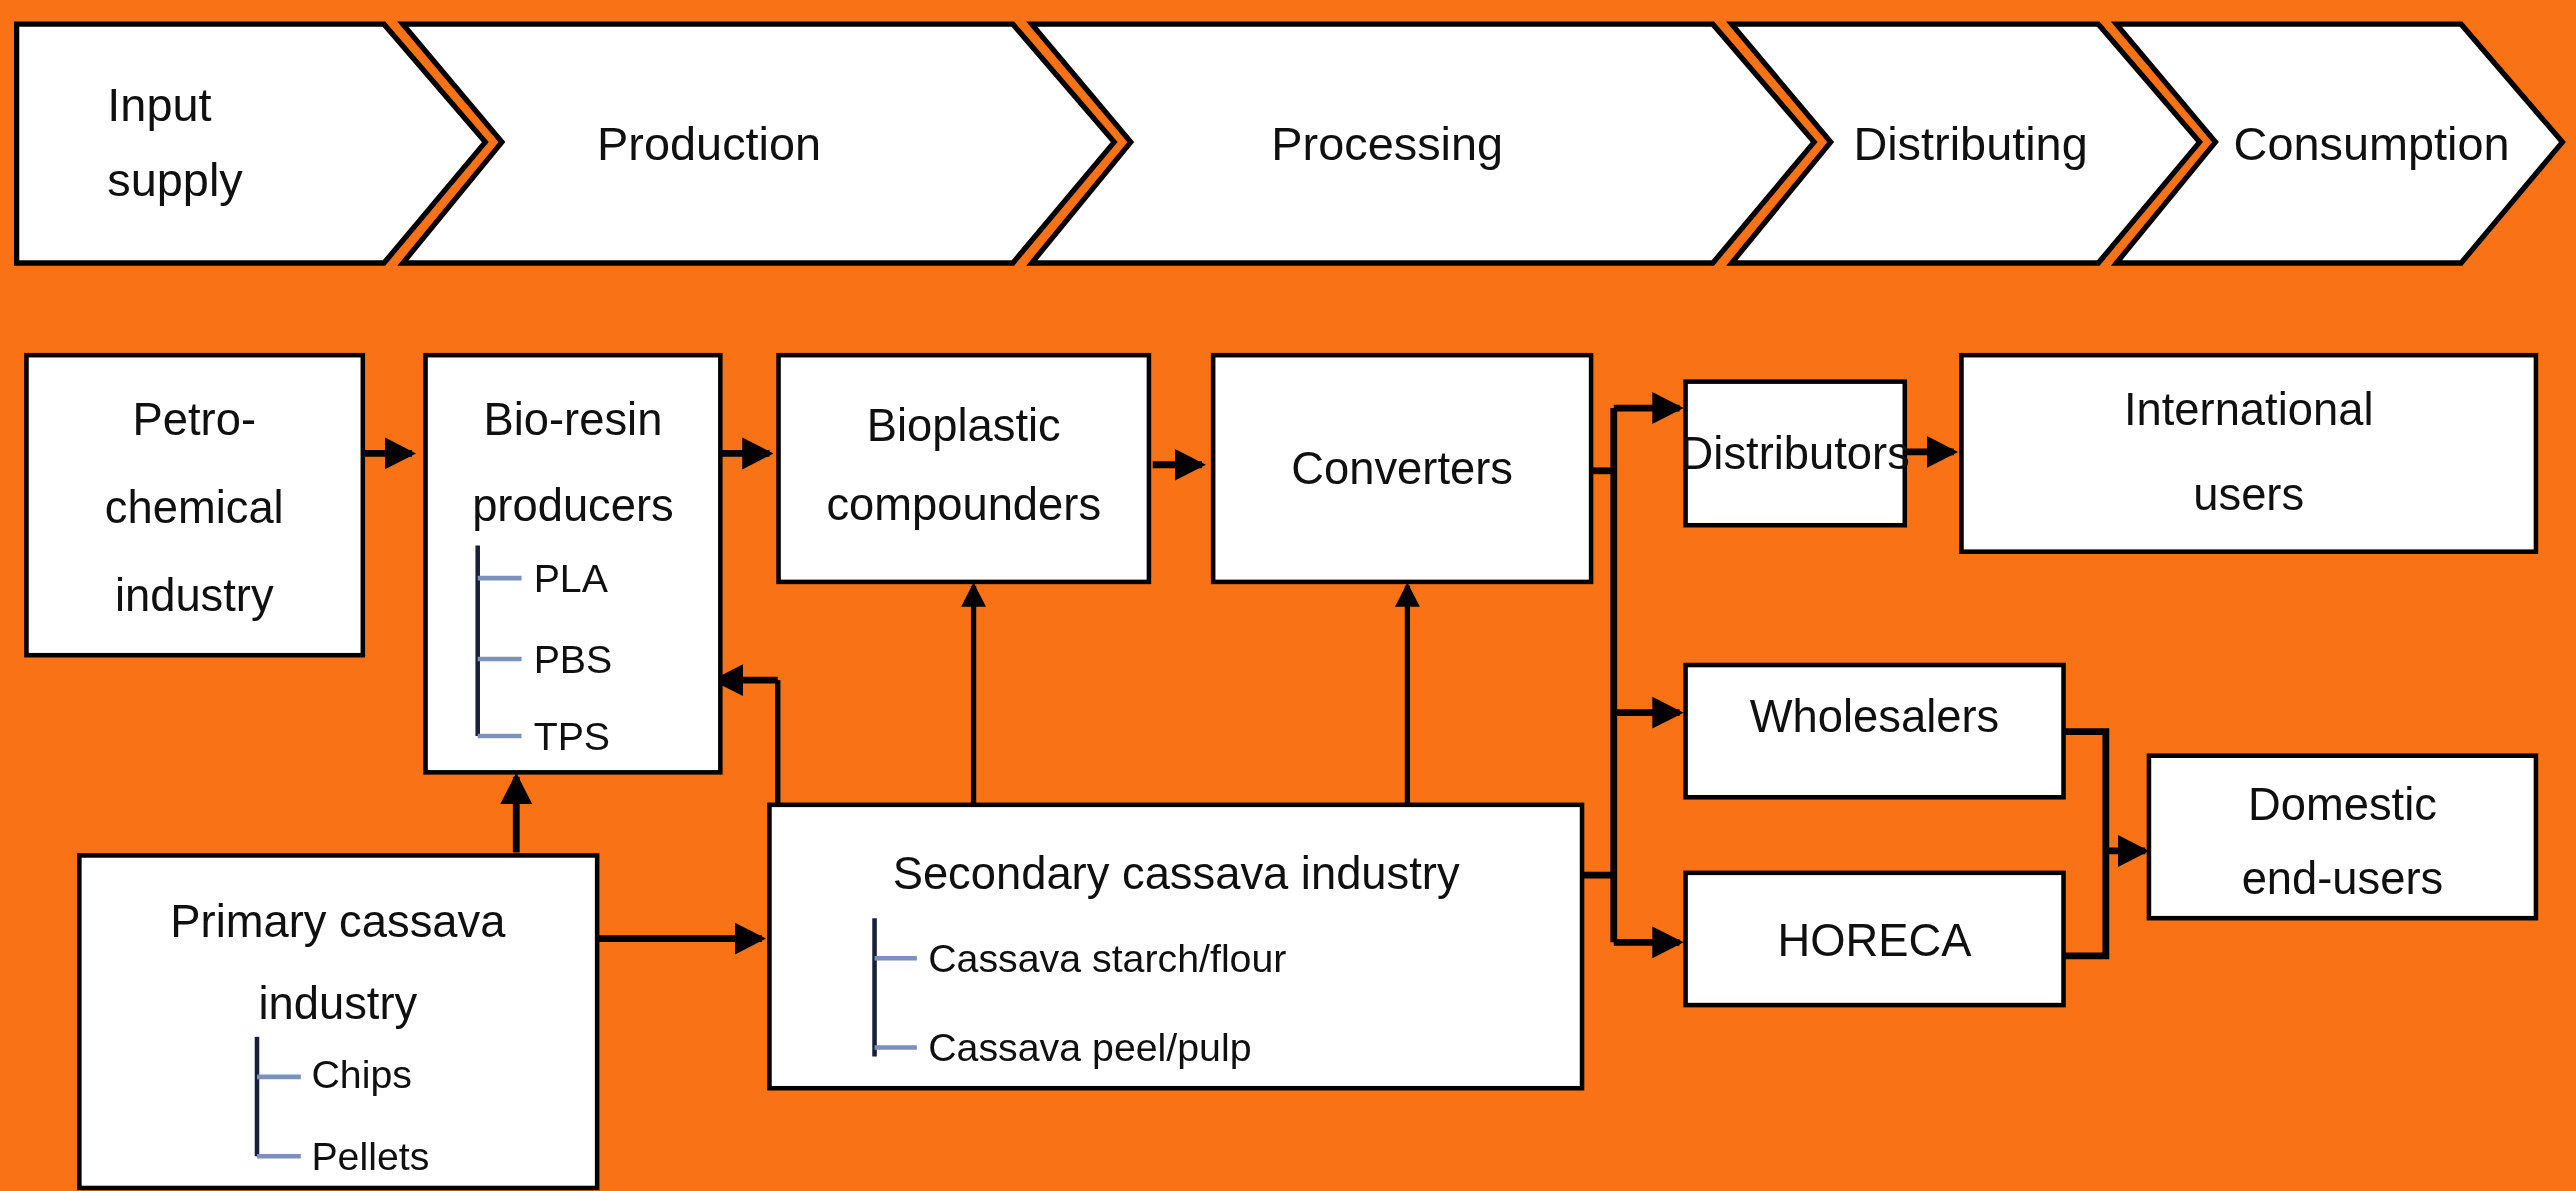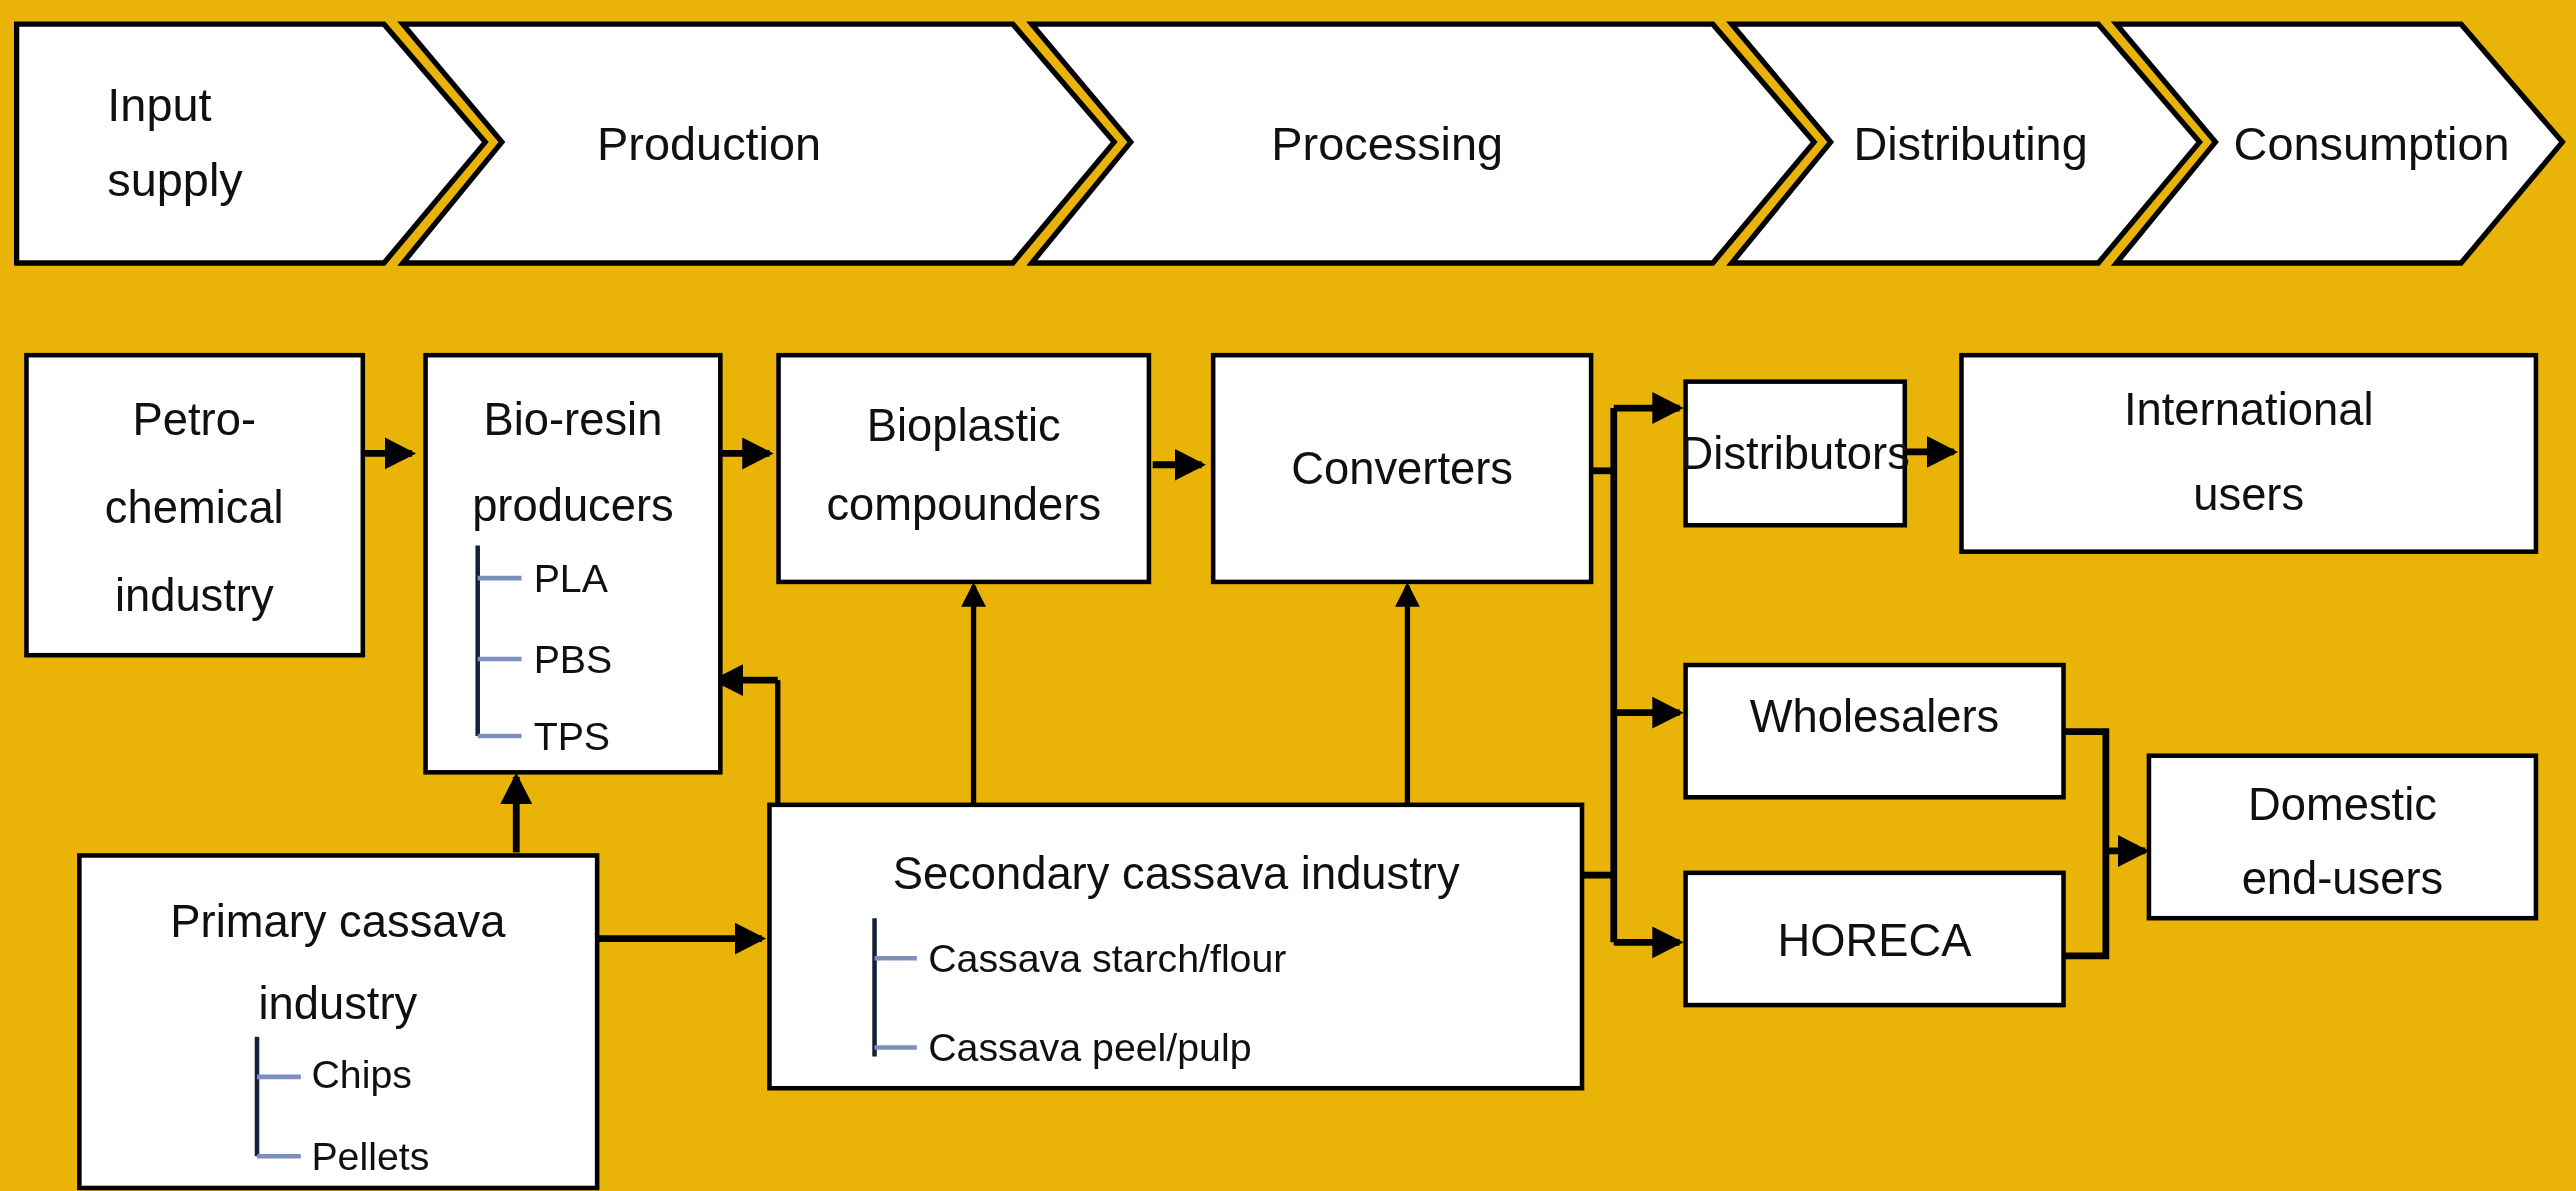--- a/index.html
+++ b/index.html
@@ -4,21 +4,21 @@
 <style>
   html, body {
     margin: 0;
     padding: 0;
     background: #ffffff;
   }
   #stage {
     position: relative;
     width: 2576px;
     height: 1191px;
-    background: #eab308;
+    background: #f97316;
     font-family: "Liberation Sans", sans-serif;
     overflow: hidden;
   }
   svg.layer {
     position: absolute;
     left: 0;
     top: 0;
     width: 2576px;
     height: 1191px;
   }

